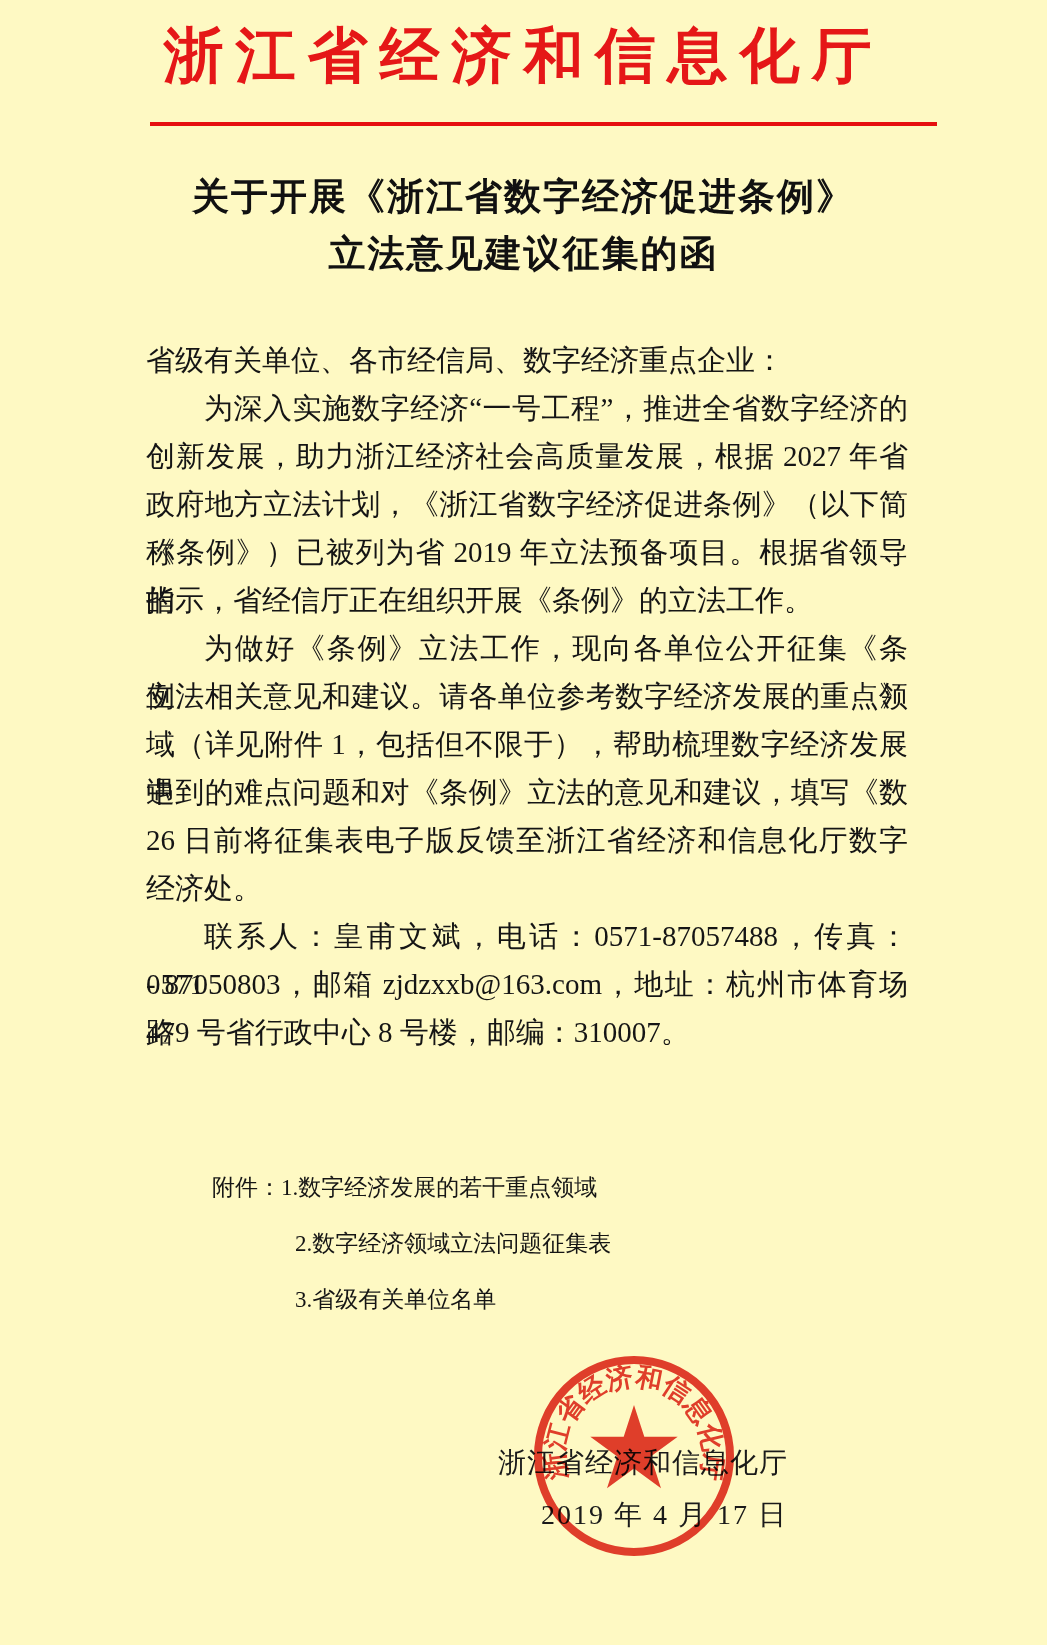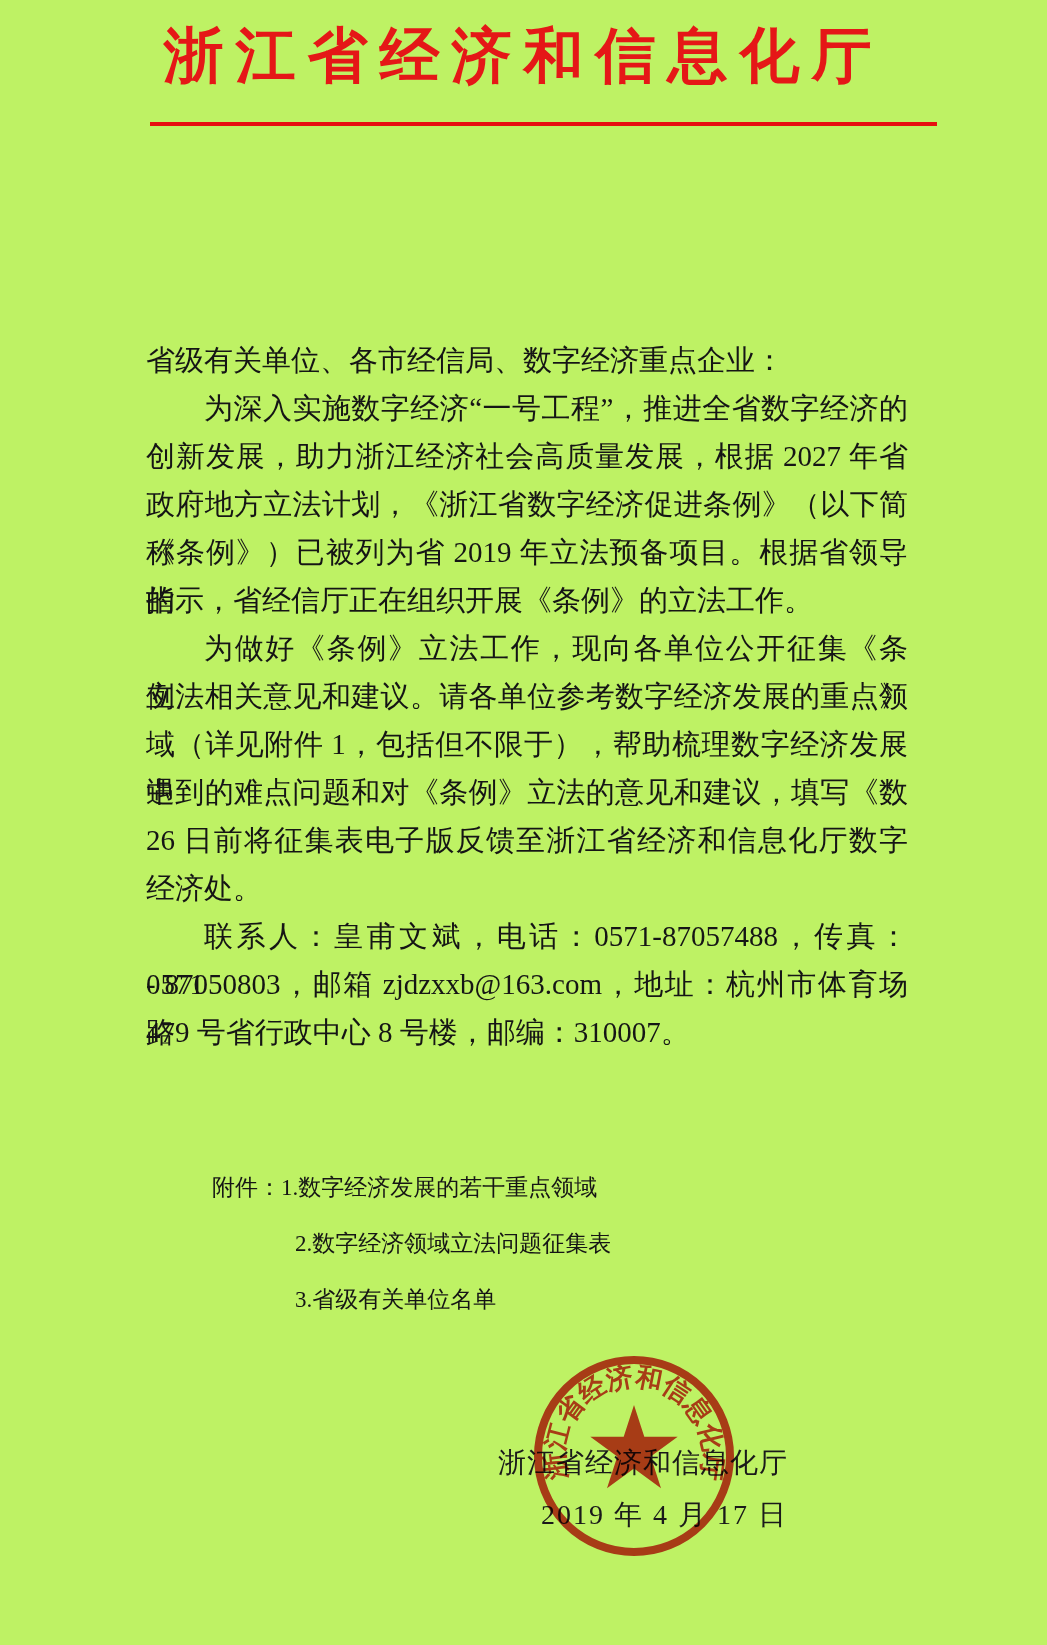--- a/index.html
+++ b/index.html
@@ -1,19 +1,19 @@
 <!DOCTYPE html>
 <html><head>
 <meta charset="utf-8">
 <style>
   html,body{margin:0;padding:0;background:#ffffff;}
   .page{
     position:relative;
     width:1047px;height:1645px;
-    background:#bef264;
+    background:#fef9c3;
     overflow:hidden;
     font-family:"Liberation Serif","DejaVu Serif",serif;
     color:#151515;
   }
   
   .masthead{
     position:absolute;top:16px;left:0;width:100%;
     text-align:center;
     font-size:60px;font-weight:bold;
     letter-spacing:12px;
@@ -72,20 +72,24 @@
   }
 </style>
 </head>
 <body>
 
 <div class="page">
 
   <div class="masthead">浙江省经济和信息化厅</div>
   <div class="masthead-rule"></div>
 
+  <div class="doc-title">
+    <div>关于开展《浙江省数字经济促进条例》</div>
+    <div>立法意见建议征集的函</div>
+  </div>
 
   <div class="body-block">
     <div class="ln">省级有关单位、各市经信局、数字经济重点企业：</div>
     <div class="ln jl indent">为深入实施数字经济“一号工程”，推进全省数字经济的</div>
     <div class="ln jl">创新发展，助力浙江经济社会高质量发展，根据 2027 年省</div>
     <div class="ln jl">政府地方立法计划，《浙江省数字经济促进条例》（以下简称</div>
     <div class="ln jl">《条例》）已被列为省 2019 年立法预备项目。根据省领导的</div>
     <div class="ln">指示，省经信厅正在组织开展《条例》的立法工作。</div>
     <div class="ln jl indent">为做好《条例》立法工作，现向各单位公开征集《条例》</div>
     <div class="ln jl">立法相关意见和建议。请各单位参考数字经济发展的重点领</div>

